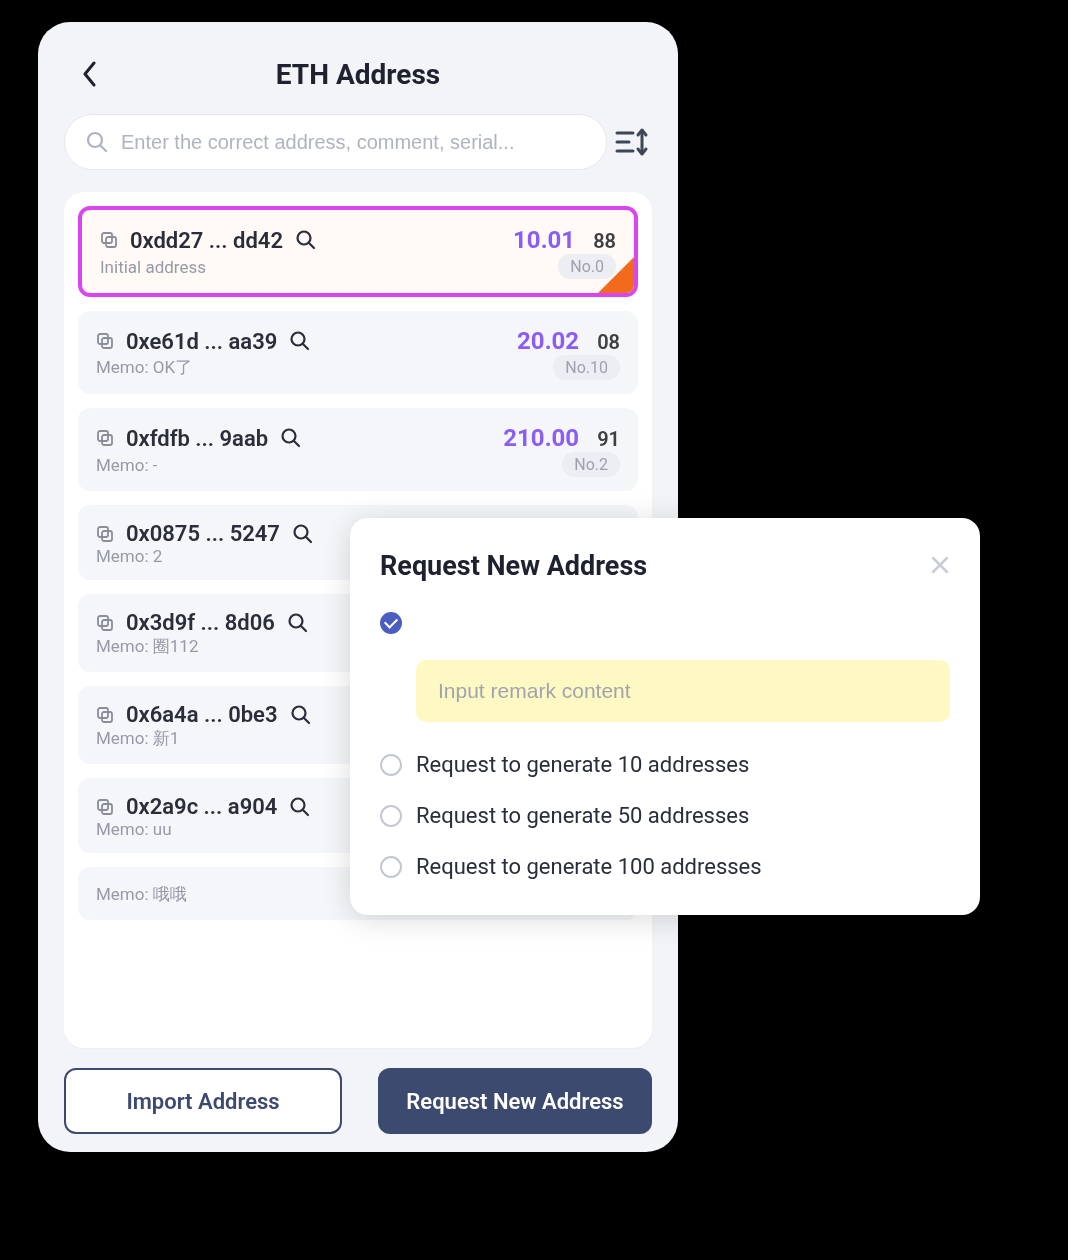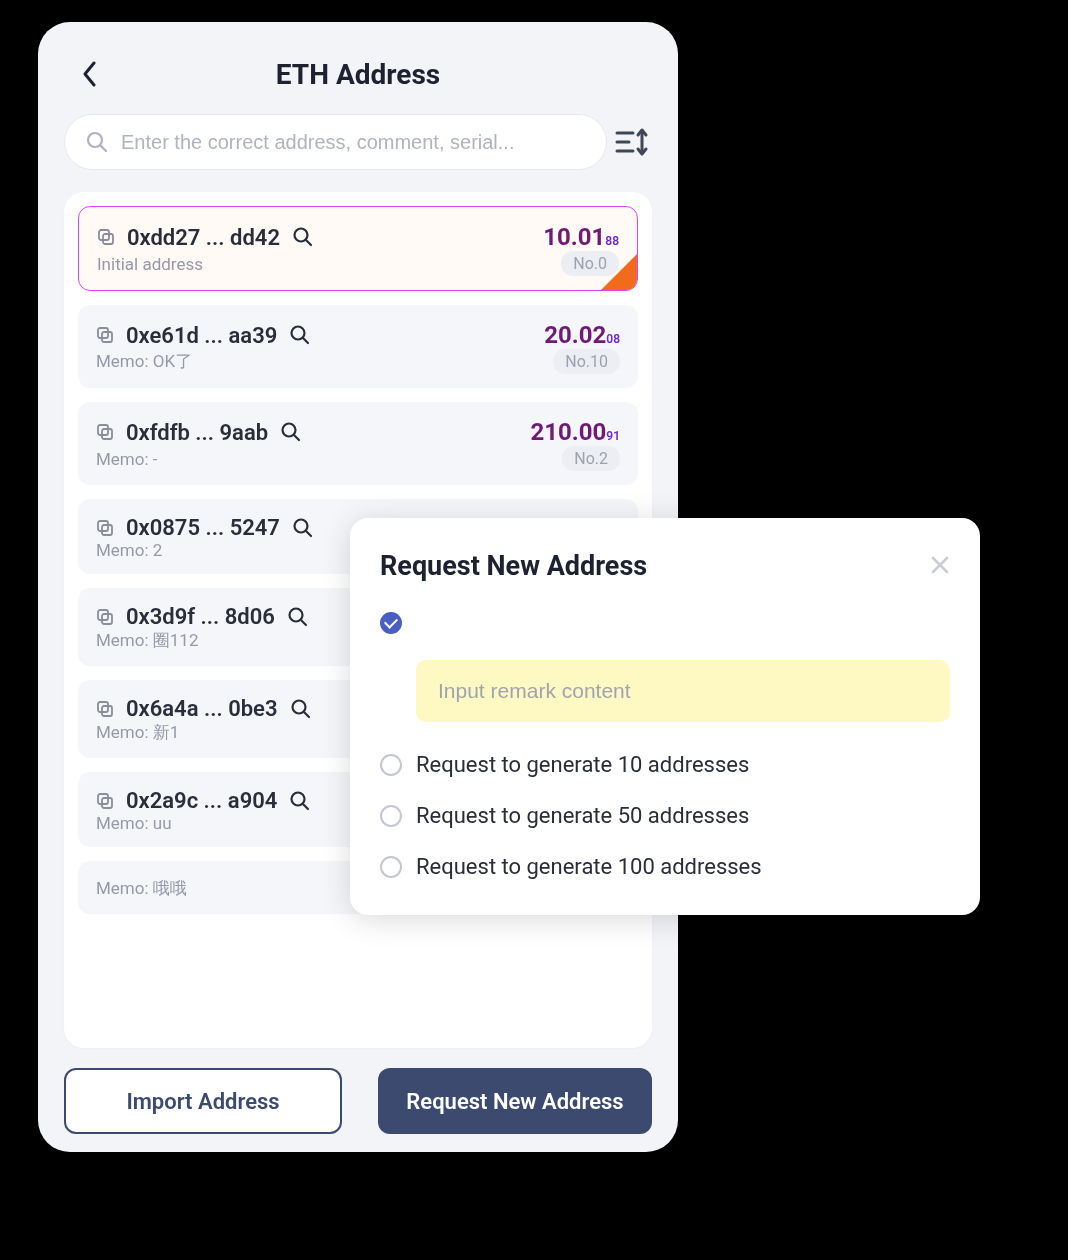--- a/index.html
+++ b/index.html
@@ -91,21 +91,21 @@
   .addr-item {
     background: #f5f6fa;
     border-radius: 12px;
     padding: 16px 18px 14px 18px;
     margin-bottom: 14px;
     position: relative;
     overflow: hidden;
   }
   .addr-item.selected {
     background: #fffaf6;
-    border: 1px solid #d946ef;
+    border: 4px solid #d946ef;
   }
   .addr-row1 {
     display: flex;
     align-items: center;
     justify-content: space-between;
   }
   .addr-left {
     display: flex;
     align-items: center;
     gap: 12px;
@@ -115,26 +115,27 @@
     font-weight: 600;
     color: #2a2d3a;
   }
   .addr-balance {
     display: flex;
     align-items: baseline;
   }
   .addr-balance-main {
     font-size: 24px;
     font-weight: 700;
-    color: #701a75;
+    color: #8b5cf6;
   }
   .addr-balance-sub {
-    font-size: 12px;
-    color: #6d28d9;
+    font-size: 20px;
+    color: #404040;
     font-weight: 600;
+    margin-left: 18px;
   }
   .addr-row2 {
     display: flex;
     align-items: center;
     justify-content: space-between;
   }
   .addr-memo {
     font-size: 17px;
     color: #969aa8;
   }

